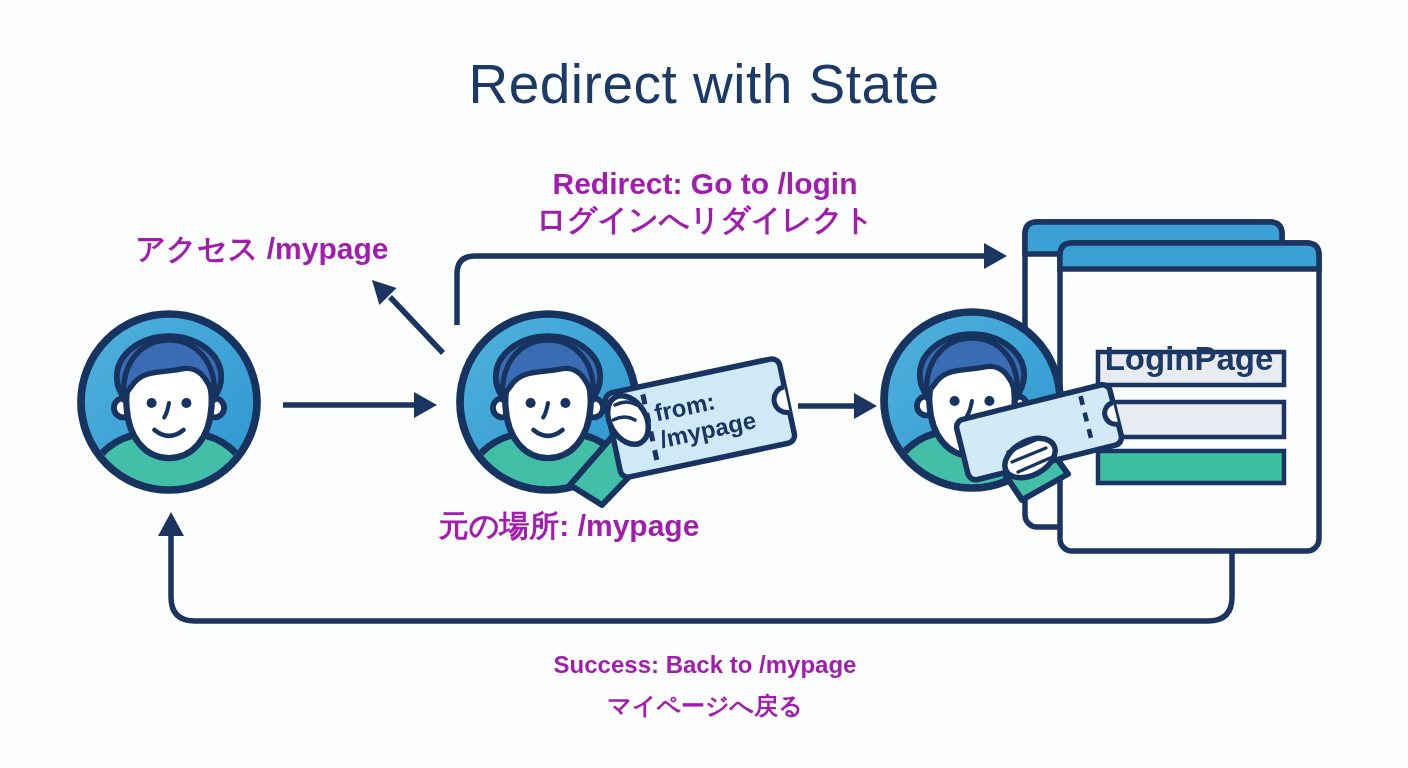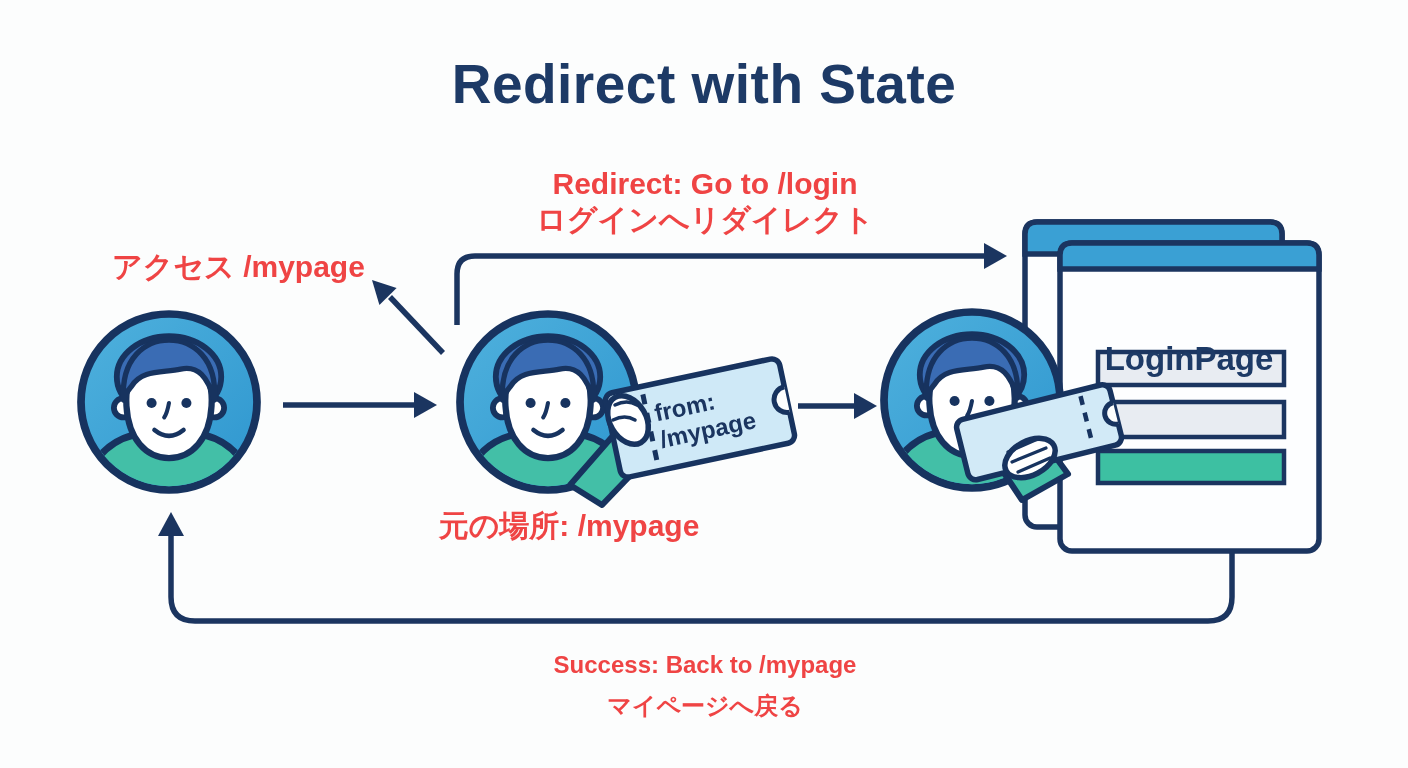--- a/index.html
+++ b/index.html
@@ -4,26 +4,26 @@
 <style>
   html,body{margin:0;padding:0;}
   body{
     width:1408px;height:768px;overflow:hidden;
     background:#fcfdfd;
     font-family:"Liberation Sans","DejaVu Sans",sans-serif;
     color:#1b3560;
   }
   .stage{position:relative;width:1408px;height:768px;}
   .stage > svg{position:absolute;left:0;top:0;}
-  .txt{position:absolute;font-weight:bold;color:#ef4444;white-space:nowrap;}
+  .txt{position:absolute;font-weight:bold;color:#a21caf;white-space:nowrap;}
   .title{
     left:0;right:0;top:52px;text-align:center;
-    font-size:55px;font-weight:700;color:#1d3a66;letter-spacing:.5px;
+    font-size:55px;font-weight:400;color:#1d3a66;letter-spacing:.5px;
   }
-  .lbl-access{left:112px;top:247px;width:300px;text-align:left;font-size:30px;}
+  .lbl-access{left:112px;top:229px;width:300px;text-align:center;font-size:30px;}
   .lbl-redirect{left:455px;top:166px;width:500px;text-align:center;font-size:30px;line-height:36px;}
   .lbl-origin{left:419px;top:506px;width:300px;text-align:center;font-size:30px;}
   .lbl-success{left:455px;top:644px;width:500px;text-align:center;font-size:24px;line-height:41px;}
   .lbl-loginpage{left:1089px;top:292px;width:200px;text-align:center;font-size:33px;color:#1d3a66;margin-top:48px;}
   .ticket-text{
     position:absolute;left:656px;top:386px;width:130px;
     transform:rotate(-12deg);
     font-size:24px;font-weight:bold;line-height:27px;color:#1b3560;
   }
   .ticket-text span{display:block;}

